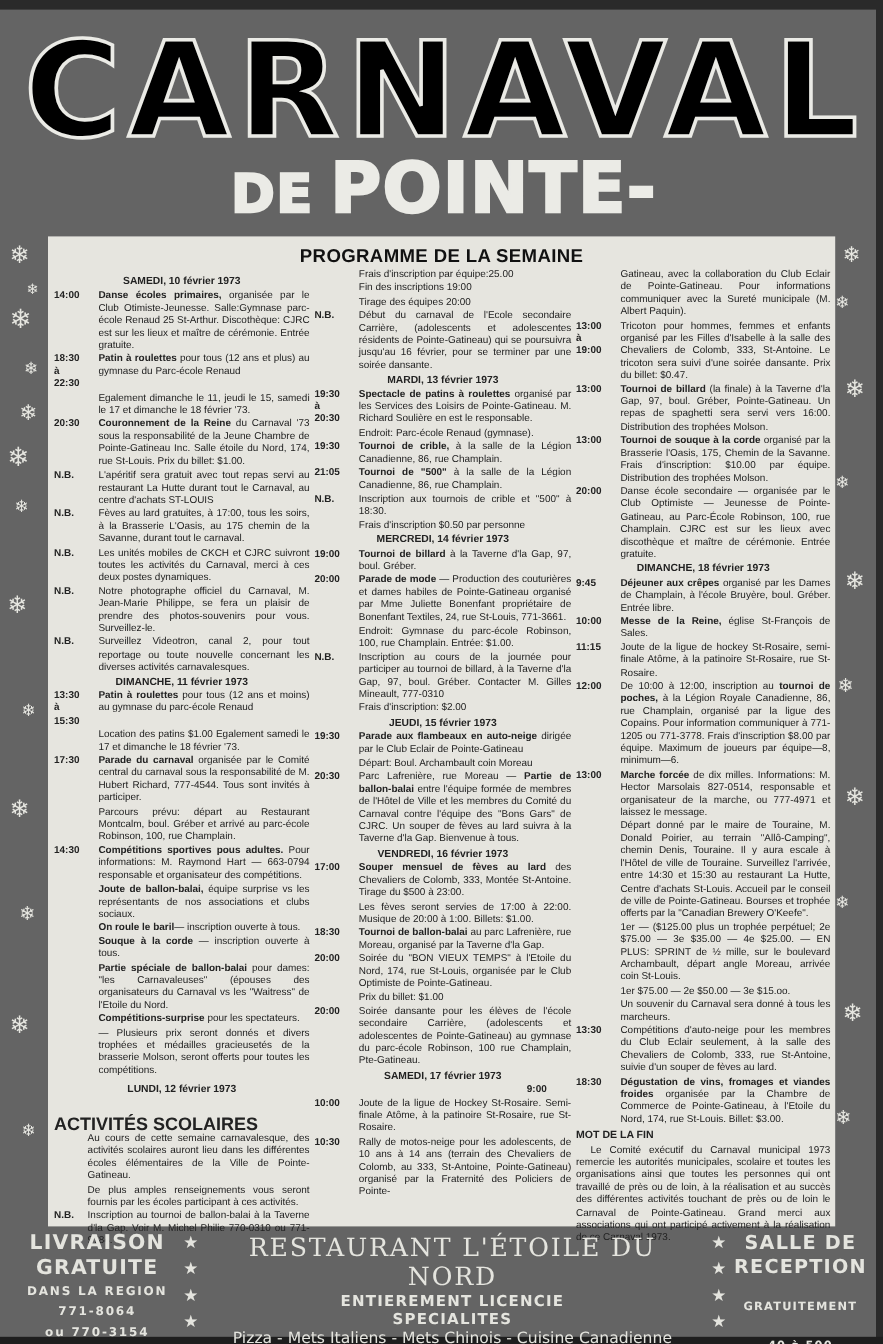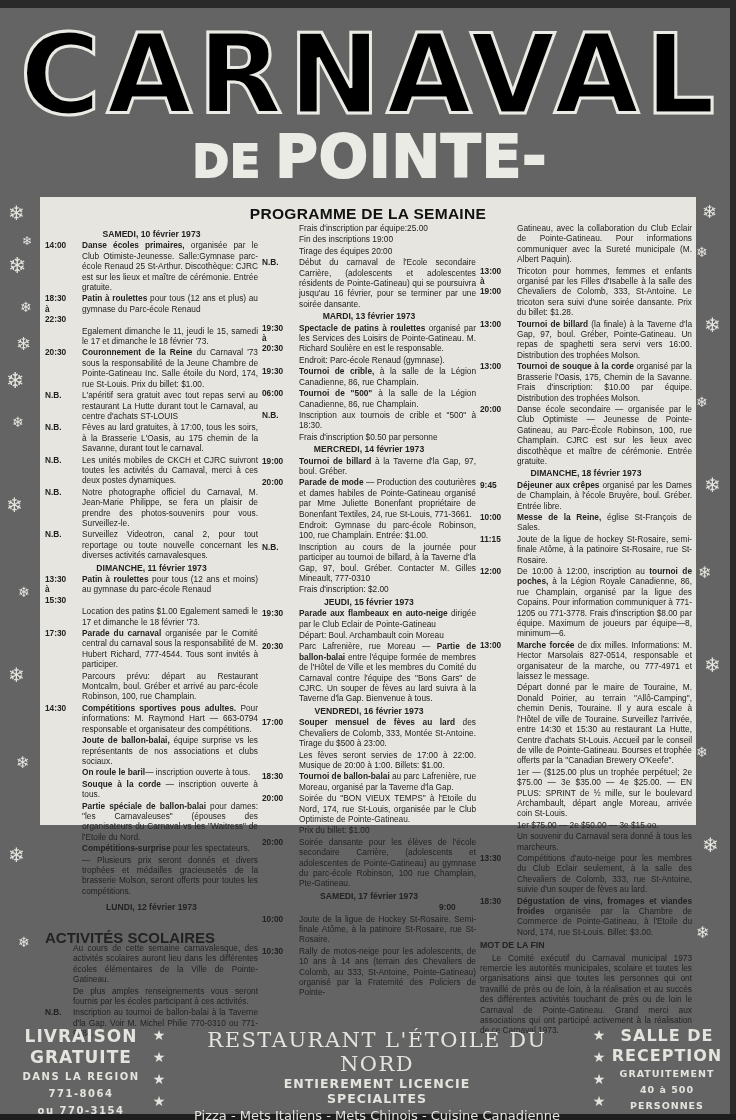--- a/index.html
+++ b/index.html
@@ -13,21 +13,21 @@
           font-family:"DejaVu Sans",sans-serif;font-weight:bold;font-size:110px;letter-spacing:6px;
           color:#000000;line-height:110px;-webkit-text-stroke:3px #ebebe6;}
   .title2{position:absolute;left:40px;top:122px;width:660px;text-align:center;
           font-family:"DejaVu Sans",sans-serif;font-weight:bold;font-size:58px;letter-spacing:1px;
           color:#ebebe6;line-height:70px;-webkit-text-stroke:2px #ebebe6;}
   .title2 .de{font-size:44px;margin-right:14px;}
   .flakes{position:absolute;top:195px;width:36px;height:820px;}
   .flakes.left{left:2px;}
   .flakes.right{right:8px;}
   .flake{position:absolute;color:#e6e6e0;line-height:1;}
-  .content{position:absolute;left:40px;top:197px;width:656px;height:628px;background:#e6e5df;}
+  .content{position:absolute;left:40px;top:197px;width:656px;height:825px;background:#e6e5df;}
   .prog-title{position:absolute;left:0;top:8px;width:656px;text-align:center;font-weight:bold;
               font-size:15.5px;letter-spacing:0.3px;color:#111;}
   .col{position:absolute;top:26px;font-size:8.3px;line-height:10.4px;color:#222;}
   .col.c1{left:5px;width:213px;top:30px;}
   .col.c2{left:222px;width:214px;top:4px;}
   .col.c3{left:440px;width:212px;top:4px;}
   .day{text-align:center;font-weight:bold;font-size:8.6px;margin:2px 0 1px 0;}
   .row{display:flex;margin-bottom:1px;justify-content:flex-end;}
   .time{width:37px;flex:0 0 37px;font-weight:bold;font-size:8.3px;white-space:pre-line;}
   .txt{flex:1;text-align:justify;}
@@ -42,21 +42,21 @@
   .f-left .small{font-size:10px;letter-spacing:1.5px;line-height:17px;font-weight:bold;}
   .stars{position:absolute;top:2px;width:14px;font-size:14px;line-height:22px;text-align:center;}
   .stars.s1{left:152px;}
   .stars.s2{left:592px;}
   .f-mid{position:absolute;left:172px;top:6px;width:410px;text-align:center;font-family:"DejaVu Serif",serif;}
   .f-mid .name{font-size:21px;letter-spacing:1.5px;line-height:24px;}
   .f-mid .sub{font-family:"DejaVu Sans",sans-serif;font-size:12.5px;font-weight:bold;letter-spacing:1px;line-height:15px;}
   .f-mid .menu{font-family:"DejaVu Sans",sans-serif;font-size:13px;line-height:19px;font-weight:normal;}
   .f-right{position:absolute;left:608px;top:4px;width:118px;text-align:center;font-family:"DejaVu Sans",sans-serif;}
   .f-right .big{font-size:16px;font-weight:bold;letter-spacing:1px;line-height:20px;}
-  .f-right .small{font-size:9.5px;font-weight:bold;letter-spacing:1px;line-height:16px;}
+  .f-right .small{font-size:9.5px;font-weight:bold;letter-spacing:1px;line-height:16px;margin-top:16px;}
 </style>
 </head>
 <body>
 
 <div class="poster">
   <div class="topbar"></div>
   <div class="rightbar"></div>
   <div class="bottombar"></div>
 
   <div class="title1">CARNAVAL</div>
@@ -177,21 +177,21 @@
 à
 20:30</div>
           <div class="txt"><b>Spectacle de patins à roulettes</b><span> organisé par les Services des Loisirs de Pointe-Gatineau. M. Richard Soulière en est le responsable.</span></div>
         </div>
       <div class="indent">Endroit: Parc-école Renaud (gymnase).</div>
       <div class="row">
           <div class="time">19:30</div>
           <div class="txt"><b>Tournoi de crible,</b><span> à la salle de la Légion Canadienne, 86, rue Champlain.</span></div>
         </div>
       <div class="row">
-          <div class="time">06:00</div>
+          <div class="time">21:05</div>
           <div class="txt"><b>Tournoi de "500"</b><span> à la salle de la Légion Canadienne, 86, rue Champlain.</span></div>
         </div>
       <div class="row">
           <div class="time">N.B.</div>
           <div class="txt">Inscription aux tournois de crible et "500" à 18:30.</div>
         </div>
       <div class="indent">Frais d'inscription $0.50 par personne</div>
       <div class="day">MERCREDI, 14 février 1973</div>
       <div class="row">
           <div class="time">19:00</div>
@@ -249,21 +249,21 @@
           <div class="txt">Rally de motos-neige pour les adolescents, de 10 ans à 14 ans (terrain des Chevaliers de Colomb, au 333, St-Antoine, Pointe-Gatineau) organisé par la Fraternité des Policiers de Pointe-</div>
         </div>
     </div>
 
     <div class="col c3">
       <div class="indent" style="margin-top:22px;">Gatineau, avec la collaboration du Club Eclair de Pointe-Gatineau. Pour informations communiquer avec la Sureté municipale (M. Albert Paquin).</div>
       <div class="row">
           <div class="time">13:00
 à
 19:00</div>
-          <div class="txt">Tricoton pour hommes, femmes et enfants organisé par les Filles d'Isabelle à la salle des Chevaliers de Colomb, 333, St-Antoine. Le tricoton sera suivi d'une soirée dansante. Prix du billet: $1.28.</div>
+          <div class="txt">Tricoton pour hommes, femmes et enfants organisé par les Filles d'Isabelle à la salle des Chevaliers de Colomb, 333, St-Antoine. Le tricoton sera suivi d'une soirée dansante. Prix du billet: $0.47.</div>
         </div>
       <div class="row">
           <div class="time">13:00</div>
           <div class="txt"><b>Tournoi de billard</b><span> (la finale) à la Taverne d'la Gap, 97, boul. Gréber, Pointe-Gatineau. Un repas de spaghetti sera servi vers 16:00. Distribution des trophées Molson.</span></div>
         </div>
       <div class="row">
           <div class="time">13:00</div>
           <div class="txt"><b>Tournoi de souque à la corde</b><span> organisé par la Brasserie l'Oasis, 175, Chemin de la Savanne. Frais d'inscription: $10.00 par équipe. Distribution des trophées Molson.</span></div>
         </div>
       <div class="row">

